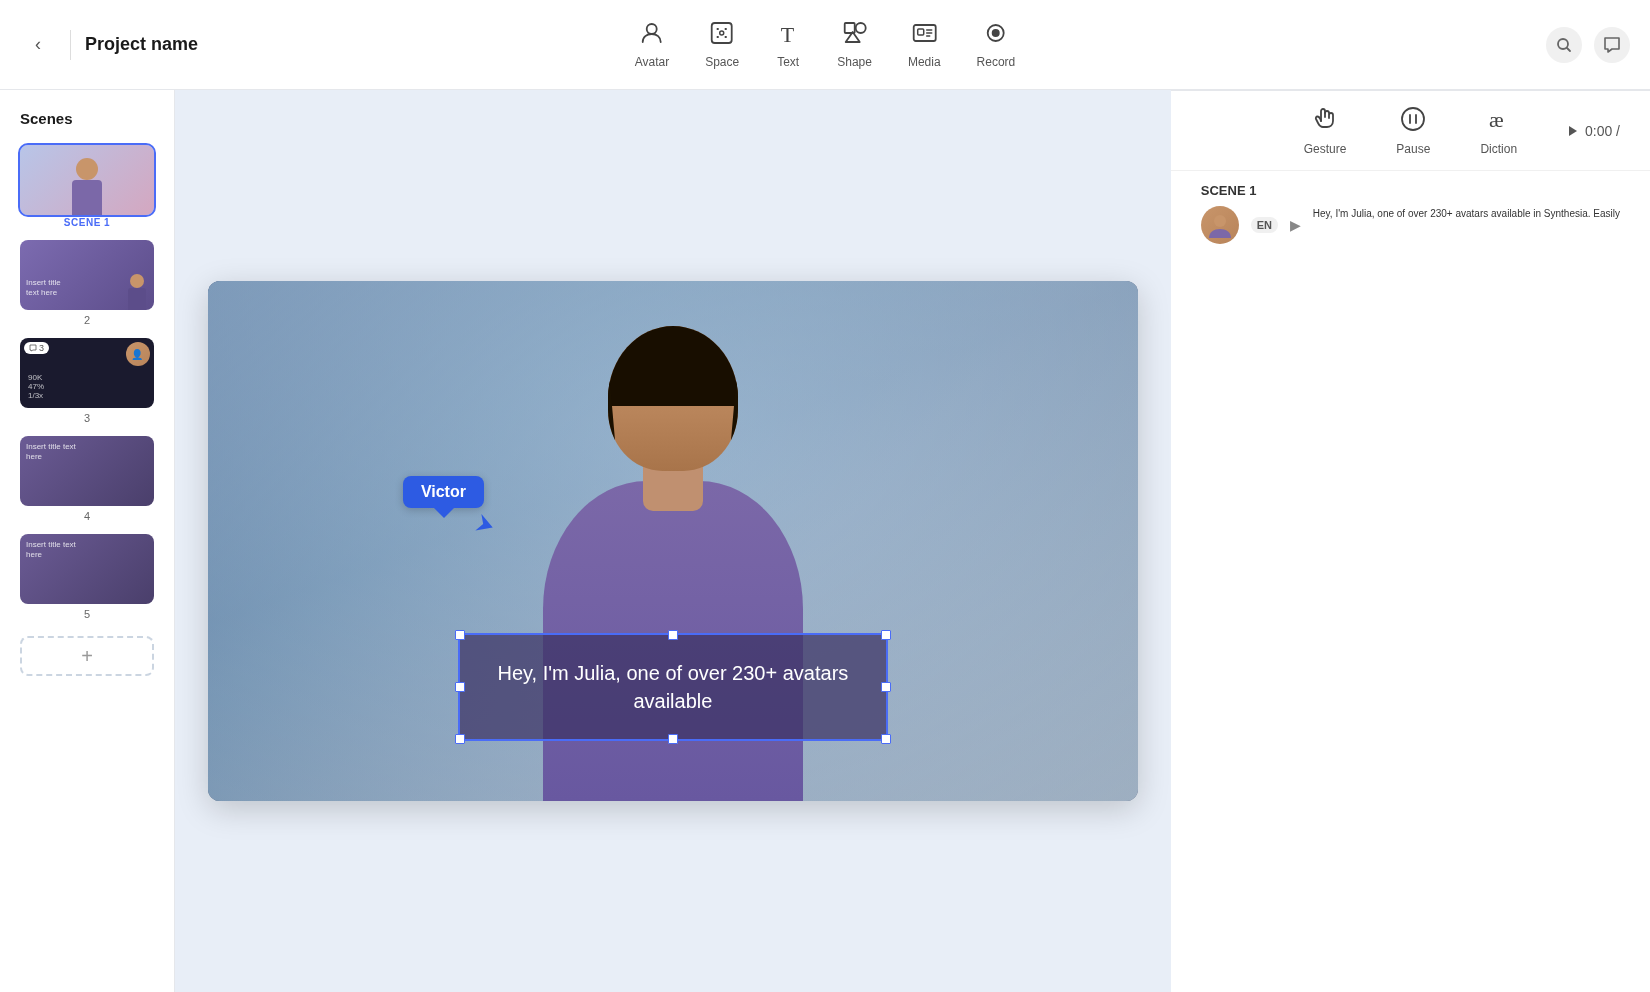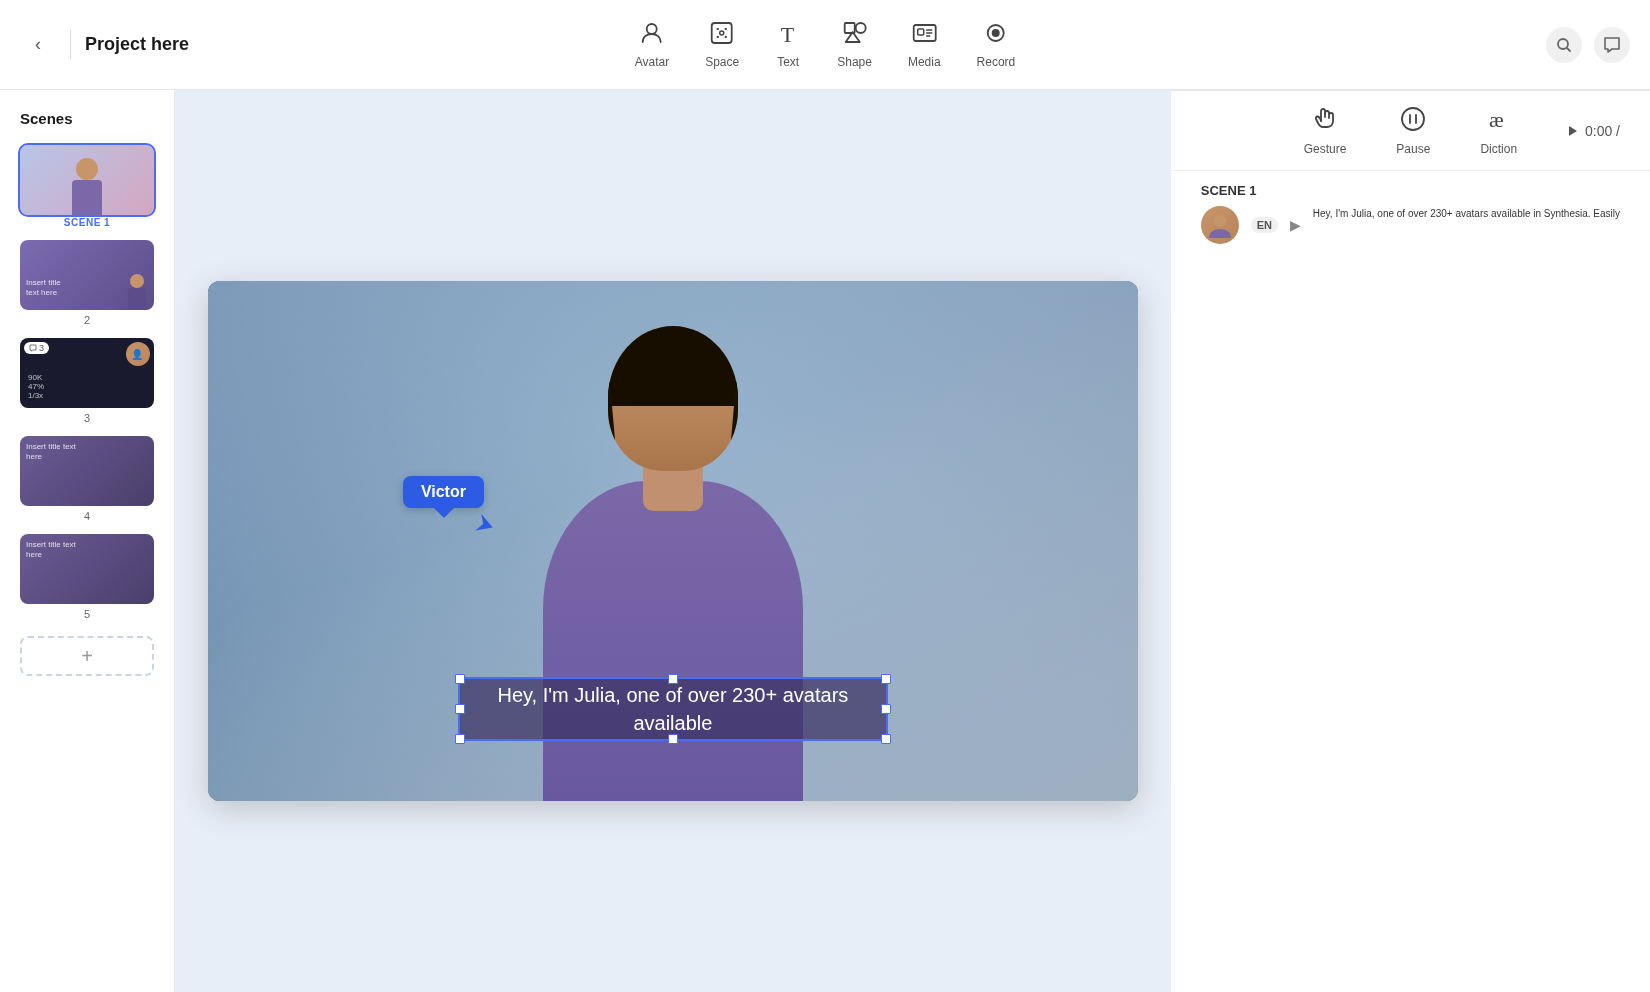--- a/index.html
+++ b/index.html
@@ -226,21 +226,21 @@
     
     .text-overlay-box {
       position: absolute;
       bottom: 60px;
       left: 50%;
       transform: translateX(-50%);
       width: 430px;
       background: rgba(60, 50, 100, 0.72);
       border: 2px solid #4a6cf7;
       border-radius: 6px;
-      padding: 2px 22px;
+      padding: 24px 22px;
       text-align: center;
       color: #fff;
       font-size: 20px;
       font-weight: 500;
       line-height: 1.4;
       z-index: 5;
     }
     
     .handle {
       width: 10px; height: 10px;
@@ -342,21 +342,21 @@
       flex: 1;
     }
 
   </style>
 </head>
 <body>
 
 <div class="top-nav">
   <div class="nav-back">‹</div>
   <div class="nav-divider"></div>
-  <div class="project-name">Project here</div>
+  <div class="project-name">Project name</div>
 
   <div class="nav-tools">
 
     <div class="nav-tool">
       <span class="tool-icon">
         <svg width="26" height="26" viewBox="0 0 26 26" fill="none" xmlns="http://www.w3.org/2000/svg">
           <circle cx="13" cy="9" r="5" stroke="#444" stroke-width="1.8" fill="none"></circle>
           <path d="M4 22c0-5 4-8 9-8s9 3 9 8" stroke="#444" stroke-width="1.8" fill="none" stroke-linecap="round"></path>
         </svg>
       </span>

